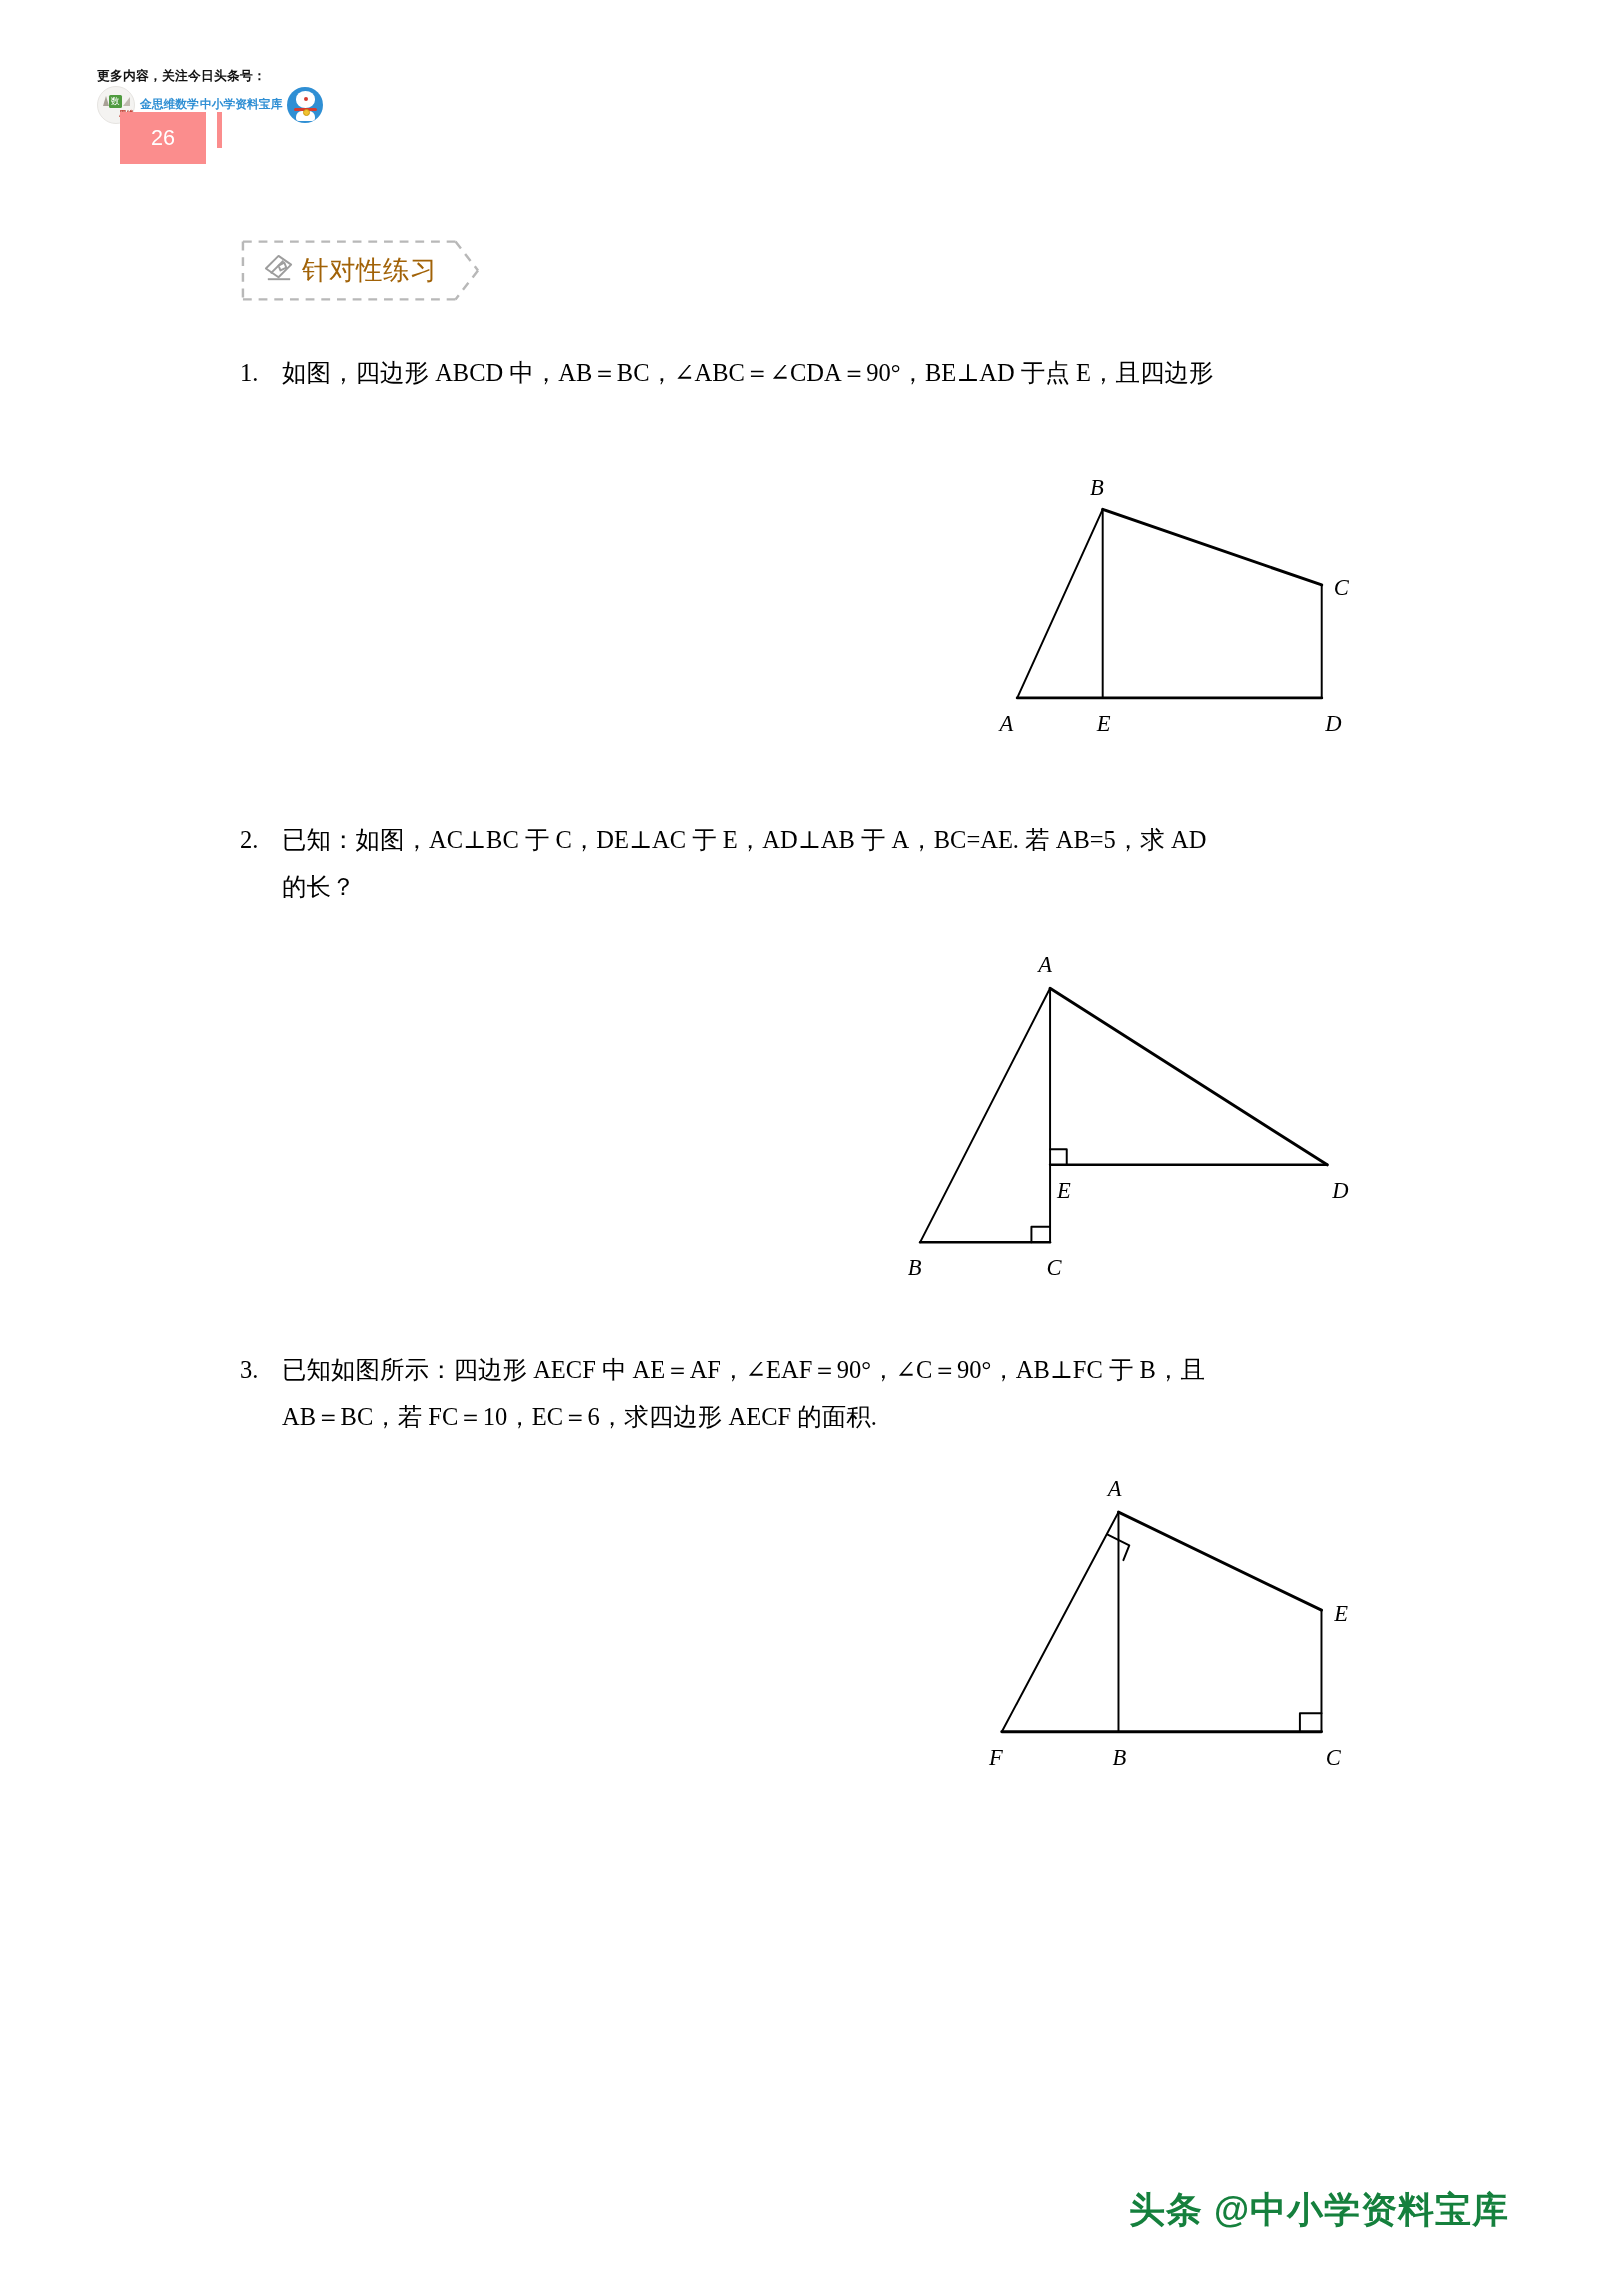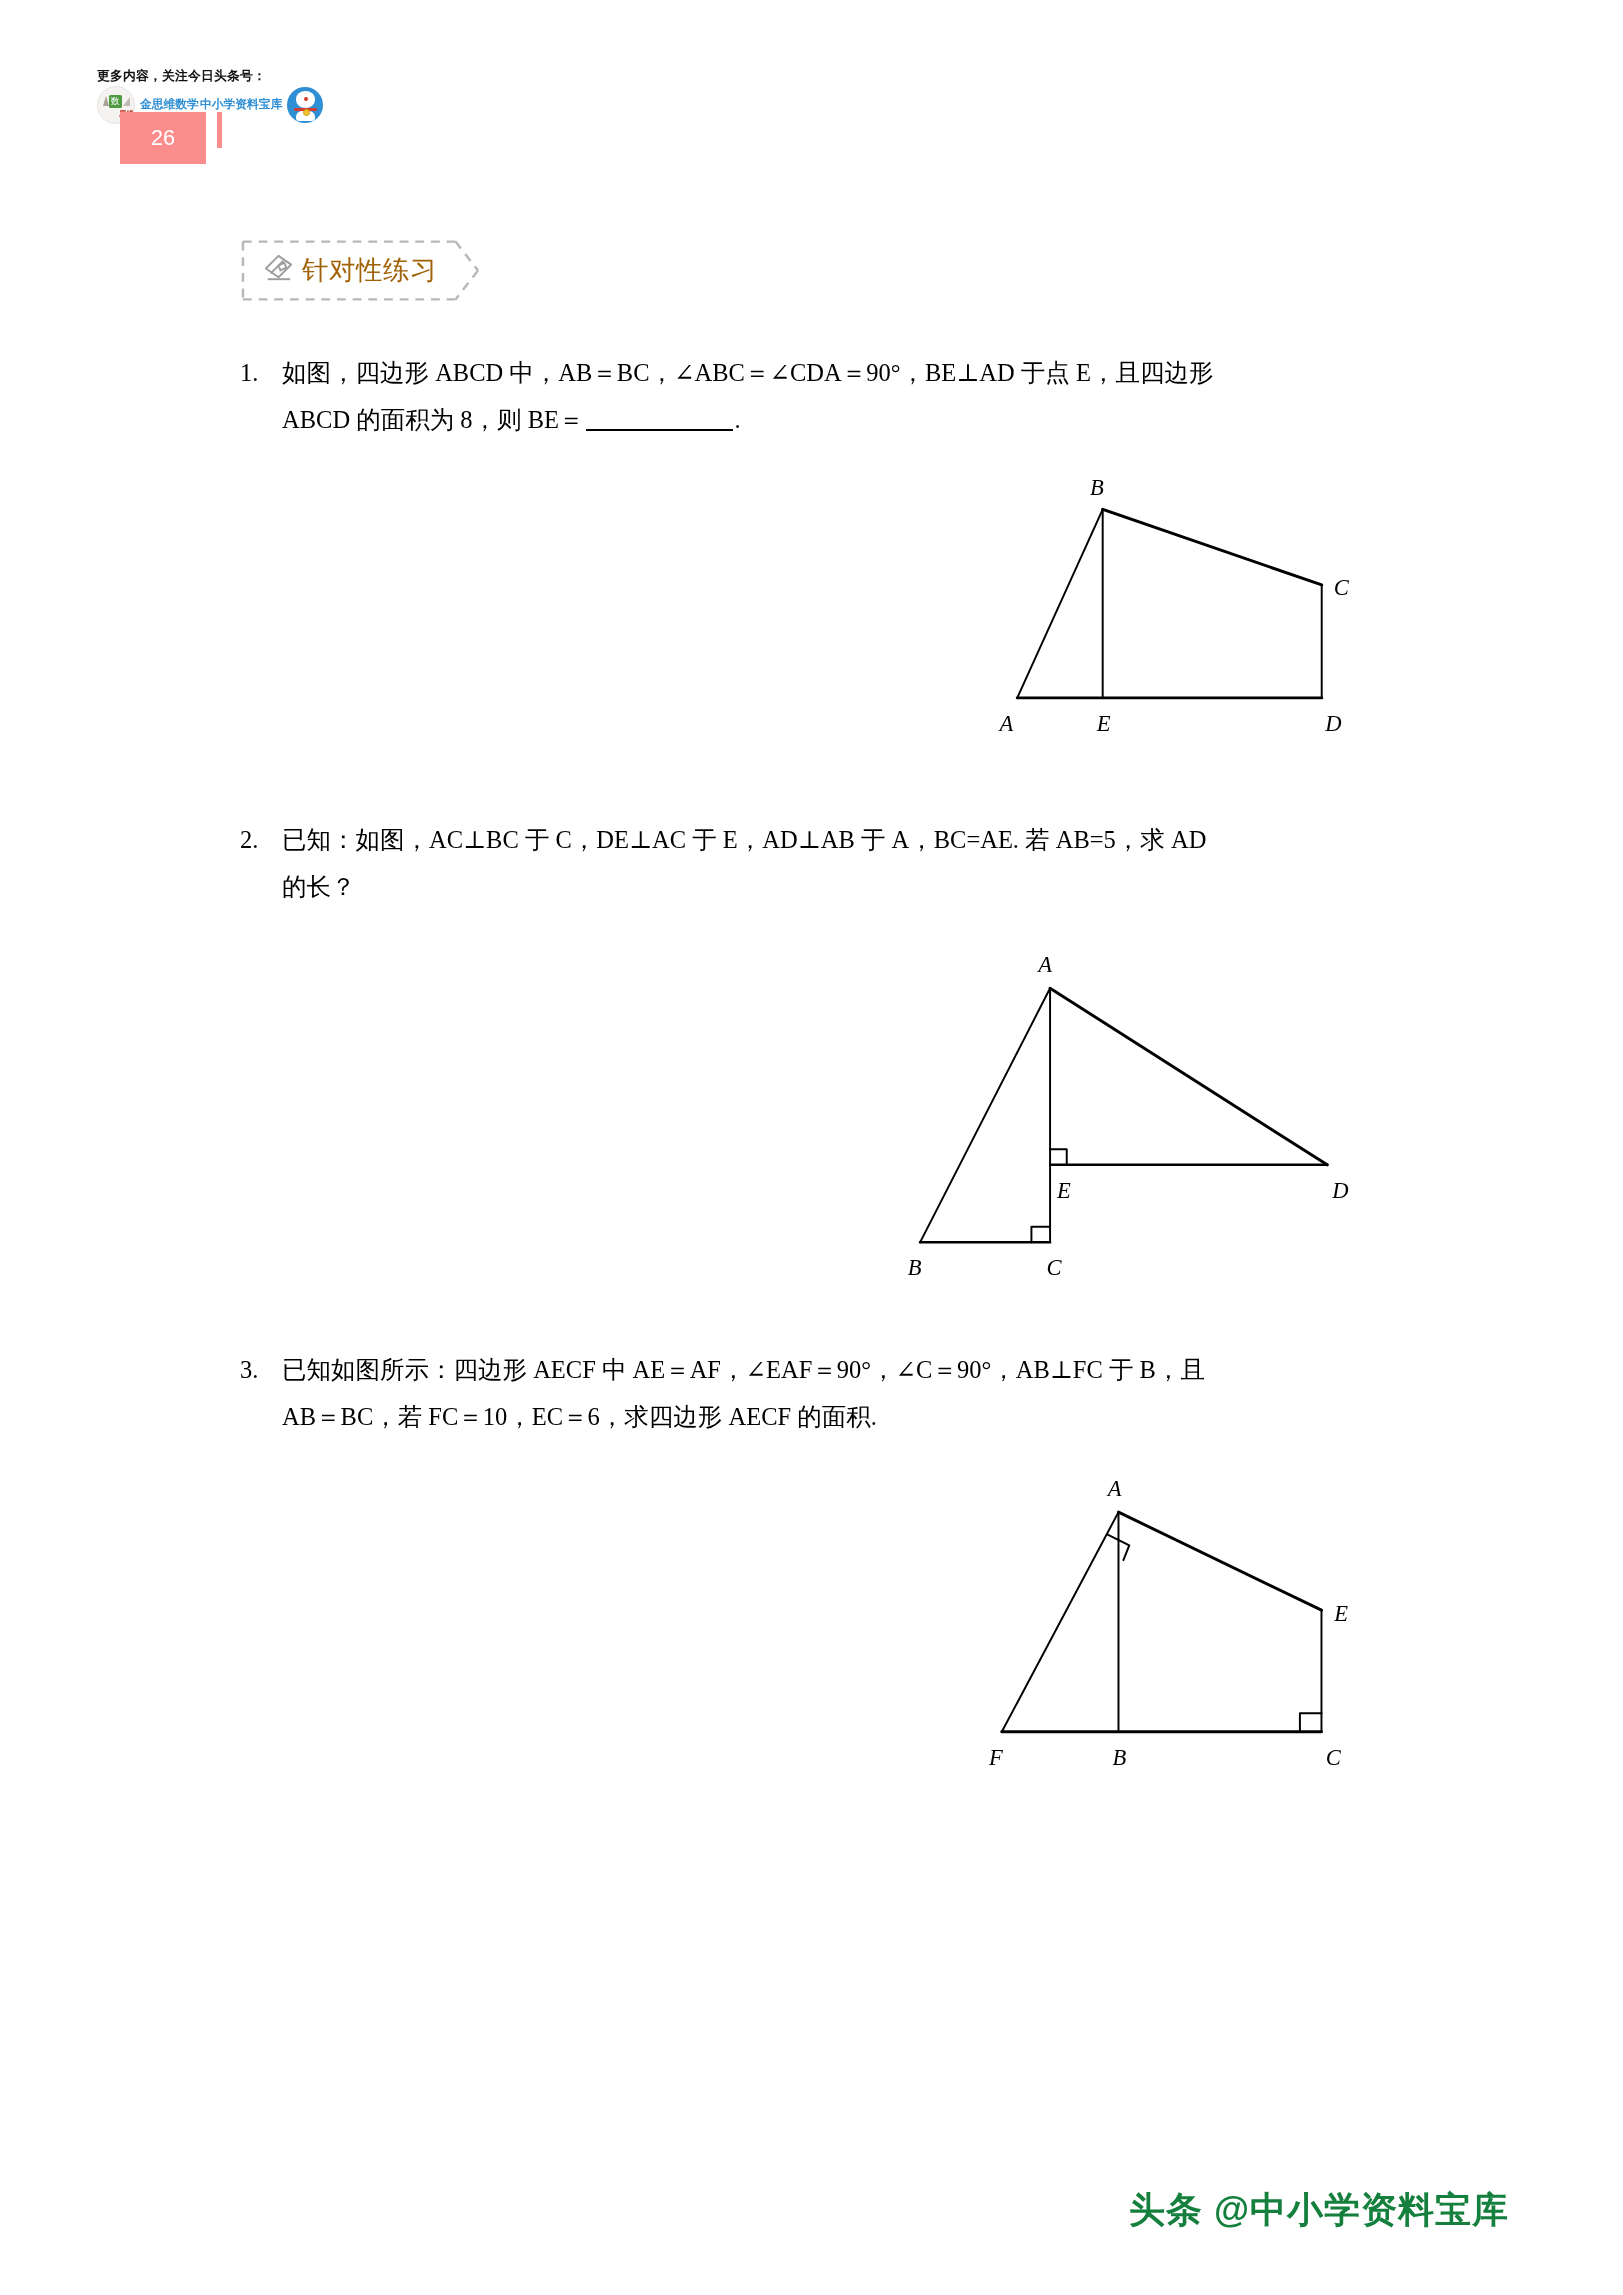--- a/index.html
+++ b/index.html
@@ -318,23 +318,20 @@
     </g>
   </svg>
 
   <div id="section-header-label">针对性练习</div>
 </div>
 
 <div class="problem" id="problem-1" style="top: 349px;">
   <div class="problem-text">
     <span class="num">1.</span><span>如图，四边形 ABCD 中，AB＝BC，∠ABC＝∠CDA＝90°，BE⊥AD 于点 E，且四边形</span>
   </div>
-  <div class="problem-text problem-line2">
-    <span>ABCD 的面积为 8，则 BE＝</span><span class="blank-underline"></span><span>.</span>
-  </div>
 </div>
 
 <div class="figure" id="figure-1" style="left: 972px; top: 471px;">
   <svg viewBox="0 0 800 560" width="393" height="275">
     <g stroke="#000000" fill="none" stroke-width="4" stroke-linecap="round" stroke-linejoin="round">
 
       <path d="M92 462 L266 78"></path>
       <path d="M266 78 L712 232" stroke-width="6"></path>
       <path d="M712 232 L712 462"></path>
       <path d="M92 462 L712 462" stroke-width="6"></path>

